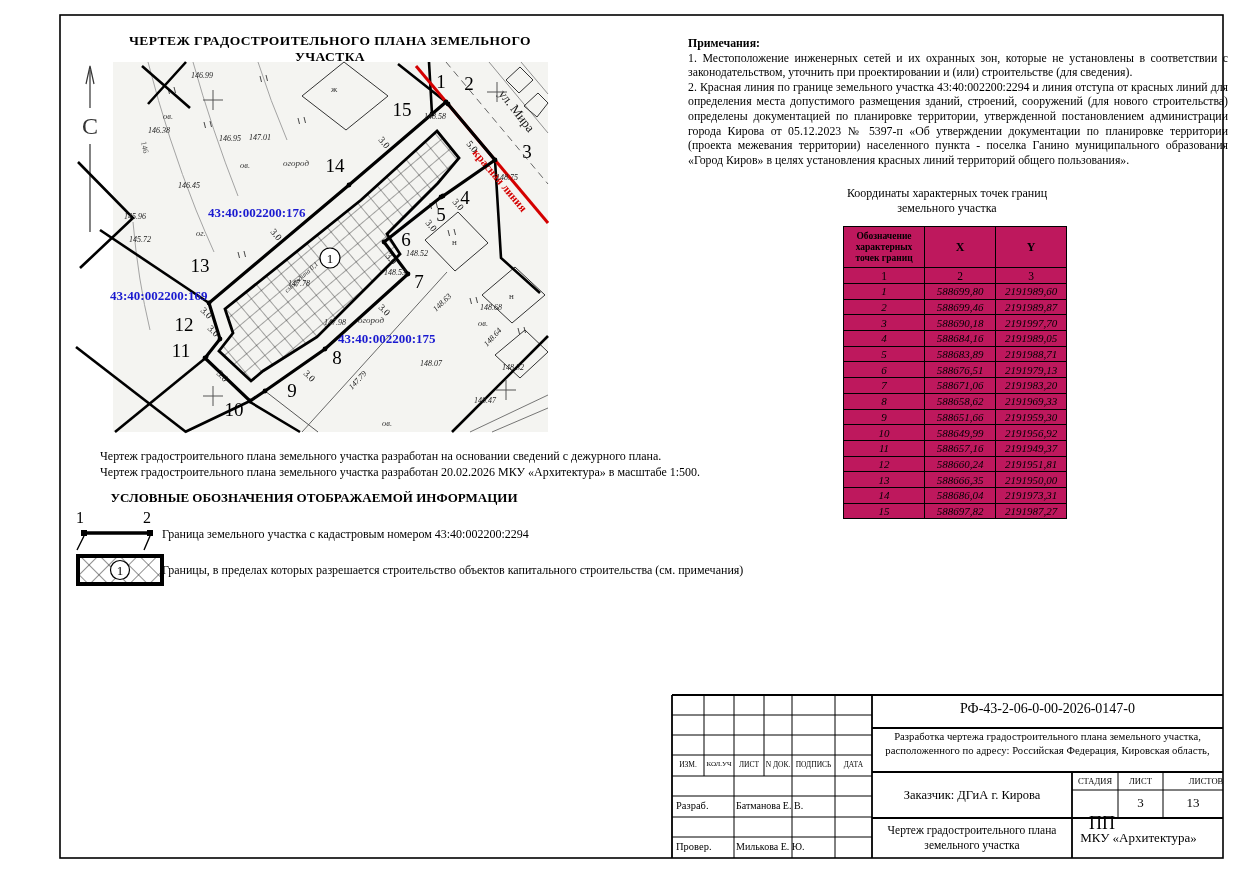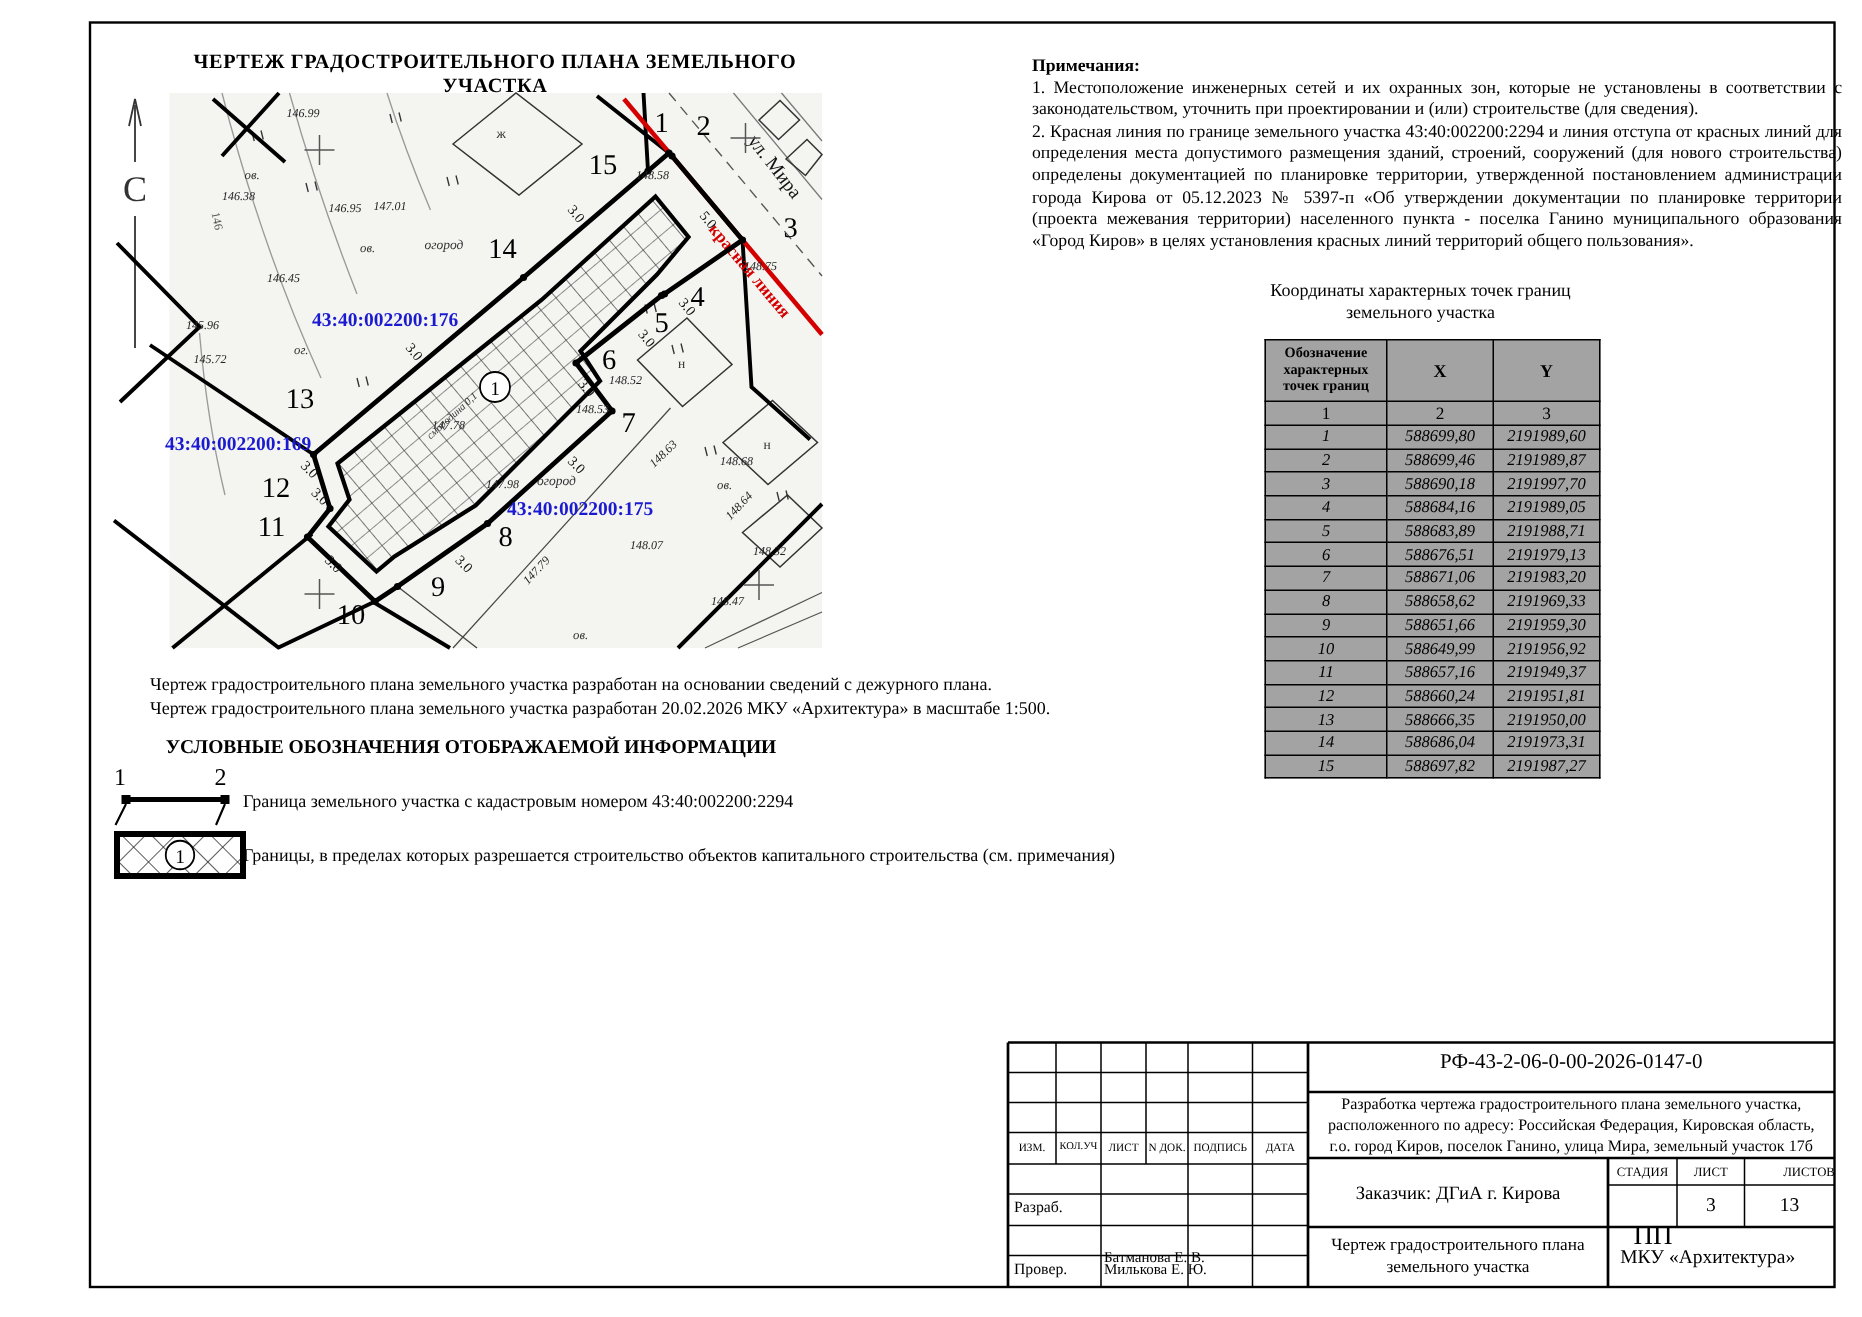--- a/index.html
+++ b/index.html
@@ -5,21 +5,21 @@
   html,body{margin:0;padding:0;background:#fff;}
   body{width:1241px;height:878px;position:relative;overflow:hidden;
        font-family:"Liberation Serif","DejaVu Serif",serif;color:#000;}
   svg.layer{position:absolute;left:0;top:0;z-index:1;}
   .txt{position:absolute;z-index:2;}
   .center{text-align:center;}
   .just{text-align:justify;}
   .b{font-weight:bold;}
   .flexc{display:flex;align-items:center;justify-content:center;}
   
-  table.coords{border-collapse:collapse;background:#a3a3a3;}
+  table.coords{border-collapse:collapse;background:#be185d;}
   table.coords td{border:1px solid #000;text-align:center;vertical-align:middle;
                   font-family:"Liberation Serif",serif;padding:0 2px;}
   table.coords .h1{width:76px;font-size:9.5px;font-weight:bold;height:40px;line-height:11px;}
   table.coords .hx{width:66px;font-size:12px;font-weight:bold;}
   table.coords .sub td{font-size:11.5px;height:15px;}
   table.coords td.c1{font-style:italic;}
   table.coords tr.dr td{font-style:italic;font-size:11px;height:14.7px;}
   .notes{font-size:11.8px;line-height:14.6px;width:540px;}
   .notes p{margin:0;}
 </style>
@@ -326,21 +326,20 @@
 
 <div class="txt center b" style="left:94px;top:490px;width:440px;font-size:13px;">УСЛОВНЫЕ ОБОЗНАЧЕНИЯ ОТОБРАЖАЕМОЙ ИНФОРМАЦИИ</div>
 
 <div class="txt" style="left:162px;top:527px;font-size:12px;">Граница земельного участка с кадастровым номером 43:40:002200:2294</div>
 <div class="txt" style="left:162px;top:563px;width:1000px;font-size:12px;">Границы, в пределах которых разрешается строительство объектов капитального строительства (см. примечания)</div>
 
 <div class="txt center" style="left:872px;top:701px;width:351px;font-size:14px;">РФ-43-2-06-0-00-2026-0147-0</div>
 <div class="txt center" style="left:876px;top:729px;width:343px;font-size:10.7px;line-height:14px;">
   <div>Разработка чертежа градостроительного плана земельного участка,</div>
   <div>расположенного по адресу: Российская Федерация, Кировская область,</div>
-  <div>г.о. город Киров, поселок Ганино, улица Мира, земельный участок 17б</div>
 </div>
 <div class="txt flexc" style="left:872px;top:772px;width:200px;height:46px;font-size:12.5px;">Заказчик: ДГиА г. Кирова</div>
 
 <div class="txt center" style="left:1072px;top:776px;width:46px;font-size:8.5px;">СТАДИЯ</div>
 <div class="txt center" style="left:1118px;top:776px;width:45px;font-size:8.5px;">ЛИСТ</div>
 <div class="txt center" style="left:1163px;top:776px;width:60px;font-size:8.5px;padding-left:13px;">ЛИСТОВ</div>
 <div class="txt center" style="left:1072px;top:813px;width:60px;font-size:18px;">ПП</div>
 <div class="txt center" style="left:1118px;top:795px;width:45px;font-size:13px;">3</div>
 <div class="txt center" style="left:1163px;top:795px;width:60px;font-size:13px;">13</div>
 
@@ -351,15 +350,15 @@
 <div class="txt flexc" style="left:1072px;top:818px;width:133px;height:40px;font-size:13px;">МКУ «Архитектура»</div>
 
 <div class="txt center" style="left:672px;top:760px;width:32px;font-size:7.5px;">ИЗМ.</div>
 <div class="txt center" style="left:704px;top:760px;width:30px;font-size:7px;">КОЛ.УЧ</div>
 <div class="txt center" style="left:734px;top:760px;width:30px;font-size:7.5px;">ЛИСТ</div>
 <div class="txt center" style="left:764px;top:760px;width:28px;font-size:7.5px;">N ДОК.</div>
 <div class="txt center" style="left:792px;top:760px;width:43px;font-size:7.5px;">ПОДПИСЬ</div>
 <div class="txt center" style="left:835px;top:760px;width:37px;font-size:7.5px;">ДАТА</div>
 
 <div class="txt" style="left:676px;top:800px;font-size:10.5px;">Разраб.</div>
-<div class="txt" style="left:736px;top:800px;font-size:10px;margin-top:33px;">Батманова Е. В.</div>
+<div class="txt" style="left:736px;top:800px;font-size:10px;">Батманова Е. В.</div>
 <div class="txt" style="left:676px;top:841px;font-size:10.5px;">Провер.</div>
 <div class="txt" style="left:736px;top:841px;font-size:10px;">Милькова Е. Ю.</div>
 
 </body></html>

